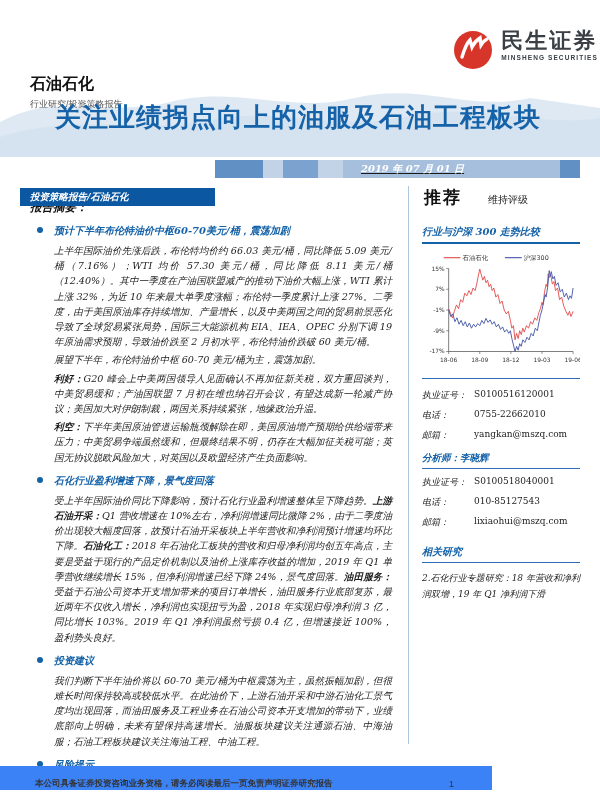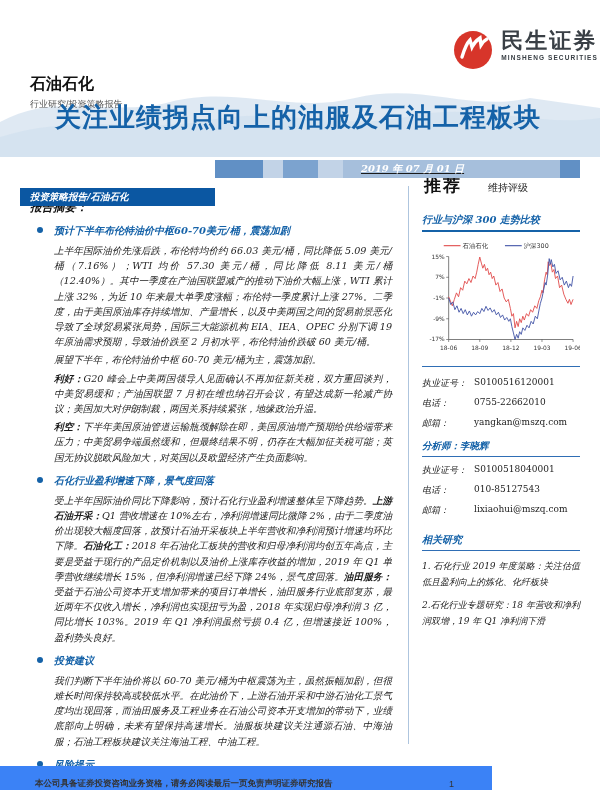--- a/index.html
+++ b/index.html
@@ -33,21 +33,21 @@
   .s6{width:217px;background:#a6bfdc;display:flex;align-items:center;padding-left:18px;box-sizing:border-box;text-decoration:underline;}
   .s7{width:20px;background:#6190c5;}
   .mbar-left{color:#fff;font-size:9.5px;font-weight:bold;font-style:italic;
              font-family:"DejaVu Serif",serif;}
   .mbar-date{color:#fff;font-size:10px;font-weight:bold;font-style:italic;
              font-family:"DejaVu Serif",serif;}
 
   
   .divider{position:absolute;left:408px;top:186px;width:1px;height:558px;background:#aec5de;}
   .left-col{position:absolute;left:30px;top:200px;width:362px;}
-  .right-col{position:absolute;left:422px;top:172px;width:158px;}
+  .right-col{position:absolute;left:422px;top:184px;width:158px;}
 
   .kai{font-family:"DejaVu Serif",serif;font-style:italic;}
   .summary-heading{font-size:11.5px;font-weight:bold;color:#111;margin-bottom:9px;}
 
   .sec{margin-bottom:9px;}
   .sec-head{display:flex;align-items:baseline;margin:4px 0 5px 0;}
   .bullet{width:6px;height:6px;border-radius:50%;background:#1562a8;flex:0 0 6px;
           margin:0 11px 0 7px;position:relative;top:-1px;}
   .sec-title{font-size:10px;font-weight:bold;color:#1562a8;
              font-family:"DejaVu Serif",serif;font-style:italic;}
@@ -236,21 +236,20 @@
           <div class="an-row">
             <span class="an-k">邮箱：</span>
             <span class="an-v">lixiaohui@mszq.com</span>
           </div>
         </div>
       </div>
 
     <div class="related">
       <div class="rel-head">相关研究</div>
       <div>
-          <p class="rel-item">1. 石化行业 2019 年度策略：关注估值低且盈利向上的炼化、化纤板块</p>
           <p class="rel-item">2.石化行业专题研究：18 年营收和净利润双增，19 年 Q1 净利润下滑</p>
         </div>
     </div>
   </div>
 
   <div class="footer">
     <span class="footer-text">本公司具备证券投资咨询业务资格，请务必阅读最后一页免责声明证券研究报告</span>
     <span class="footer-page">1</span>
   </div>
 

